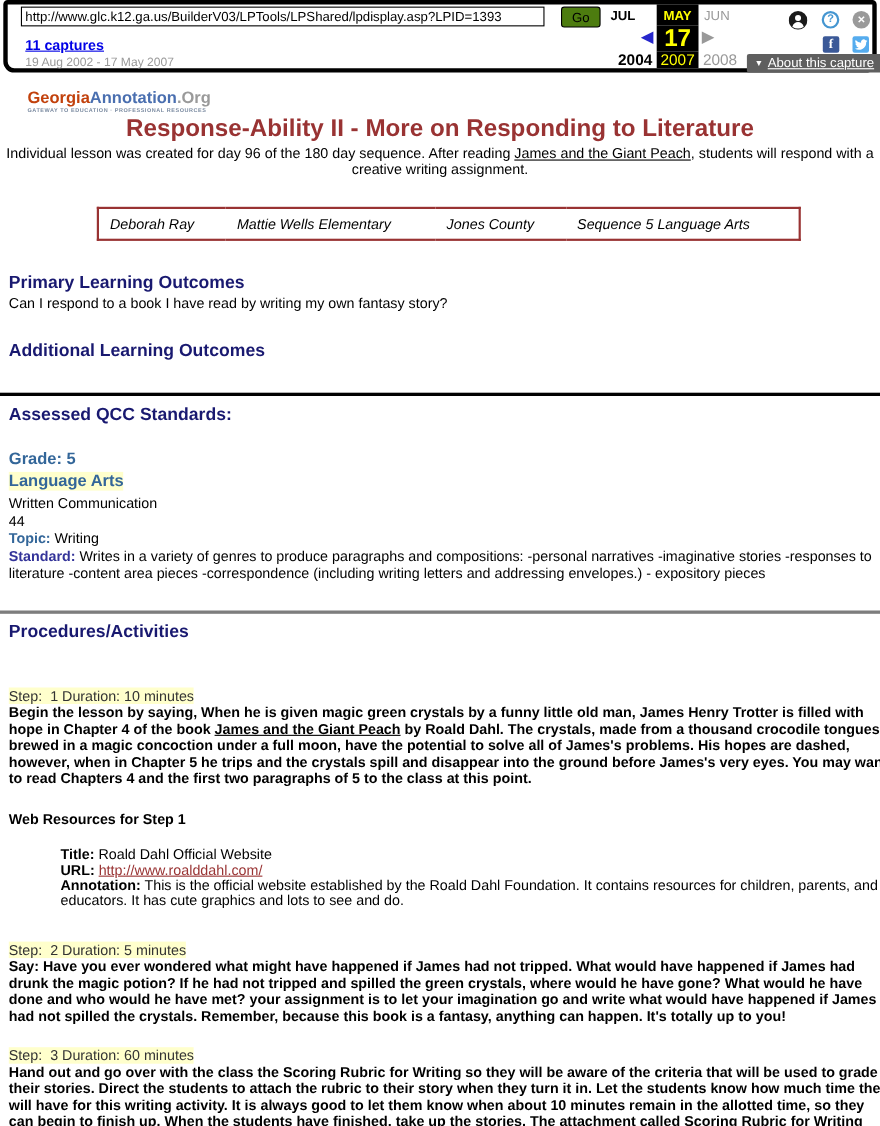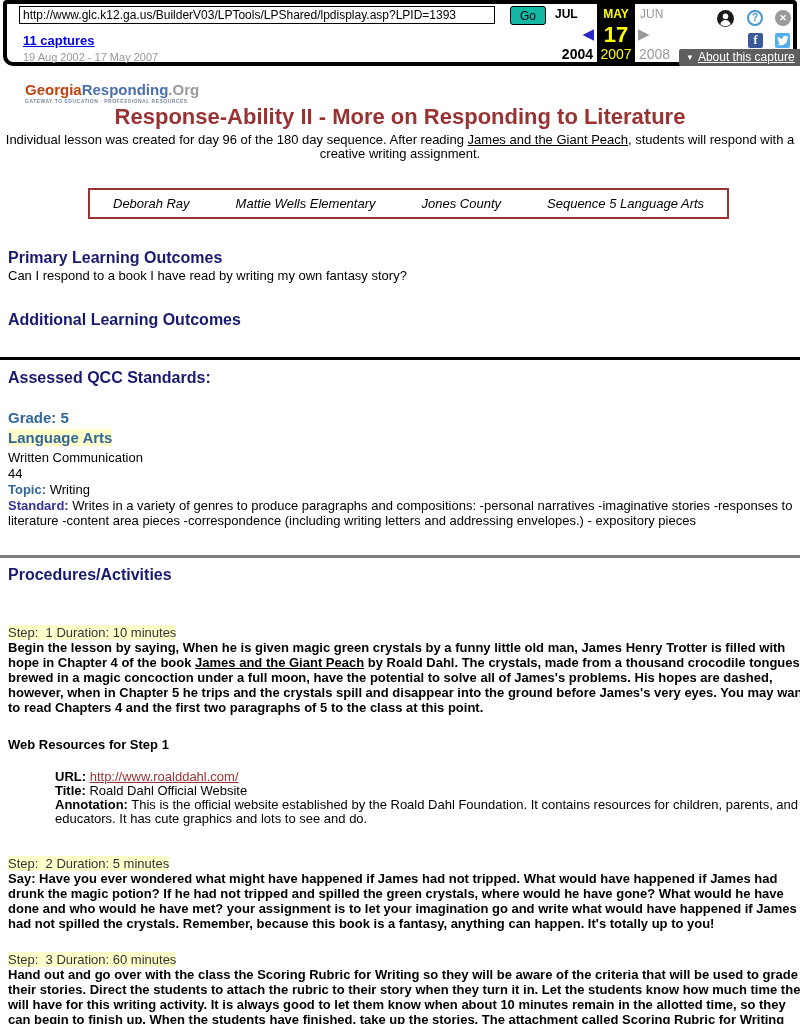--- a/index.html
+++ b/index.html
@@ -14,21 +14,21 @@
     position:relative; margin:0 3px; height:66px;
     border:4px solid #000; border-radius:4px 4px 10px 10px; background:#fff;
   }
   .wb-url {
     position:absolute; left:12px; top:2px; width:476px; height:18px;
     border:1px solid #000; font-family:"Liberation Sans",sans-serif;
     font-size:12px; padding:1px 3px; color:#000; background:#fff;
   }
   .wb-go {
     position:absolute; left:503px; top:2px; width:36px; height:19px;
-    border:1px solid #000; background:#14b8a6; font-size:12px; line-height:12px;
+    border:1px solid #000; background:#4d7c0f; font-size:12px; line-height:12px;
     border-radius:3px; font-family:"Liberation Sans",sans-serif;
   }
   .wb-captures {
     position:absolute; left:16px; top:29px; font-size:13px; font-weight:bold;
     color:#0000e6; text-decoration:underline; cursor:pointer;
   }
   .wb-range { position:absolute; left:16px; top:47px; font-size:11px; color:#999; }
 
   .wb-nav {
     position:absolute; left:548px; top:0; height:58px;
@@ -88,21 +88,21 @@
     color:#993333; font-size:22px; font-weight:bold;
   }
   .lesson-subtitle { width:800px; margin-top:3px; text-align:center; font-size:13px; line-height:14px; }
   .link-black { color:#000; text-decoration:underline; cursor:pointer; }
   .link-maroon { color:#993333; text-decoration:underline; cursor:pointer; }
 
   table.info {
     margin:27px 0 0 88px; border:2px solid #993333; border-collapse:collapse;
     width:640px; font-size:13px; font-style:italic;
   }
-  table.info td { padding:6px 23px; white-space:nowrap; }
+  table.info td { padding:6px 10px; white-space:nowrap; }
 
   .h-navy { color:#191970; font-size:16px; font-weight:bold; margin:0 0 0 8px; }
   .mt30 { margin-top:30px; } .mt28 { margin-top:28px; }
   .plain { font-size:13px; line-height:15px; margin:1px 0 0 8px; }
 
   hr.rule-black { border:0; height:3px; background:#000; margin:28px 0 0 0; }
   hr.rule-gray  { border:0; height:3px; background:#7d7d7d; margin:27px 0 0 0; }
 
   .grade-line { color:#336699; font-size:15px; font-weight:bold; margin:22px 0 0 8px; }
   .subject-line { margin:3px 0 0 8px; }
@@ -159,21 +159,21 @@
       <path d="M14.5 4.3c-.4.2-.9.4-1.4.4.5-.3.9-.8 1.1-1.4-.5.3-1 .5-1.6.6a2.5 2.5 0 0 0-4.3 2.3 7.1 7.1 0 0 1-5.2-2.6 2.5 2.5 0 0 0 .8 3.4c-.4 0-.8-.1-1.1-.3 0 1.2.8 2.2 2 2.4-.4.1-.8.1-1.1.1.3 1 1.2 1.7 2.3 1.7a5 5 0 0 1-3.7 1A7.1 7.1 0 0 0 13.3 6v-.3c.5-.3.9-.8 1.2-1.4z" fill="#fff"></path>
     </svg>
   </span>
 
   <span class="wb-about"><span class="arrow">▼</span><span class="lbl">About this capture</span></span>
 </div>
 
 <div class="content">
 
   <div class="logo">
-    <div class="l1"><span class="georgia">Georgia</span><span class="standards">Responding</span><span class="org">.Org</span></div>
+    <div class="l1"><span class="georgia">Georgia</span><span class="standards">Annotation</span><span class="org">.Org</span></div>
     <div class="tagline">GATEWAY TO EDUCATION · PROFESSIONAL RESOURCES</div>
   </div>
 
   <div class="lesson-title">Response-Ability II - More on Responding to Literature</div>
 
   <div class="lesson-subtitle"><span>Individual lesson was created for day 96 of the 180 day sequence. After reading </span><a class="link-black">James and the Giant Peach</a><span>, students will respond with a creative writing assignment.</span></div>
 
   <table class="info">
     <tbody>
         <tr>
@@ -206,22 +206,22 @@
   <hr class="rule-gray">
 
   <div class="h-navy" style="margin-top:8px;">Procedures/Activities</div>
 
   <div class="step-header"><span class="hl">Step:  1 Duration: 10 minutes</span></div>
   <div class="step-body"><span>Begin the lesson by saying, When he is given magic green crystals by a funny little old man, James Henry Trotter is filled with hope in Chapter 4 of the book </span><a class="link-black">James and the Giant Peach</a><span> by Roald Dahl. The crystals, made from a thousand crocodile tongues brewed in a magic concoction under a full moon, have the potential to solve all of James's problems. His hopes are dashed, however, when in Chapter 5 he trips and the crystals spill and disappear into the ground before James's very eyes. You may want to read Chapters 4 and the first two paragraphs of 5 to the class at this point.</span></div>
 
   <div class="resources-heading">Web Resources for Step 1</div>
 
   <div class="resource-block">
+    <div><b>Title:</b> <span>Roald Dahl Official Website</span></div>
     <div><b>URL:</b> <a class="link-maroon">http://www.roalddahl.com/</a></div>
-    <div><b>Title:</b> <span>Roald Dahl Official Website</span></div>
     <div><b>Annotation:</b> <span>This is the official website established by the Roald Dahl Foundation. It contains resources for children, parents, and educators. It has cute graphics and lots to see and do.</span></div>
   </div>
 
   <div class="step-header" style="margin-top:30px;"><span class="hl">Step:  2 Duration: 5 minutes</span></div>
   <div class="step-body">Say: Have you ever wondered what might have happened if James had not tripped. What would have happened if James had drunk the magic potion? If he had not tripped and spilled the green crystals, where would he have gone? What would he have done and who would he have met? your assignment is to let your imagination go and write what would have happened if James had not spilled the crystals. Remember, because this book is a fantasy, anything can happen. It's totally up to you!</div>
 
   <div class="step-header" style="margin-top:21px;"><span class="hl">Step:  3 Duration: 60 minutes</span></div>
   <div class="step-body">Hand out and go over with the class the Scoring Rubric for Writing so they will be aware of the criteria that will be used to grade their stories. Direct the students to attach the rubric to their story when they turn it in. Let the students know how much time they will have for this writing activity. It is always good to let them know when about 10 minutes remain in the allotted time, so they can begin to finish up. When the students have finished, take up the stories. The attachment called Scoring Rubric for Writing should be</div>
 
 </div>

